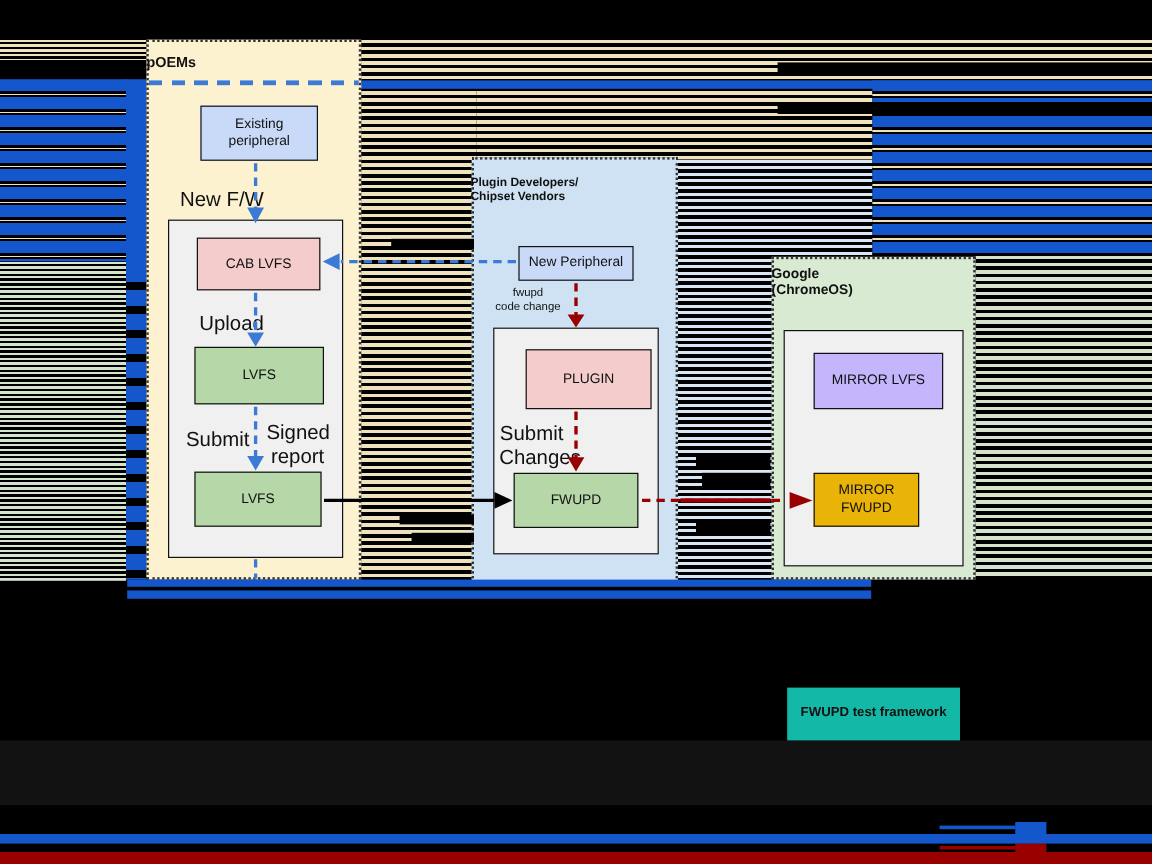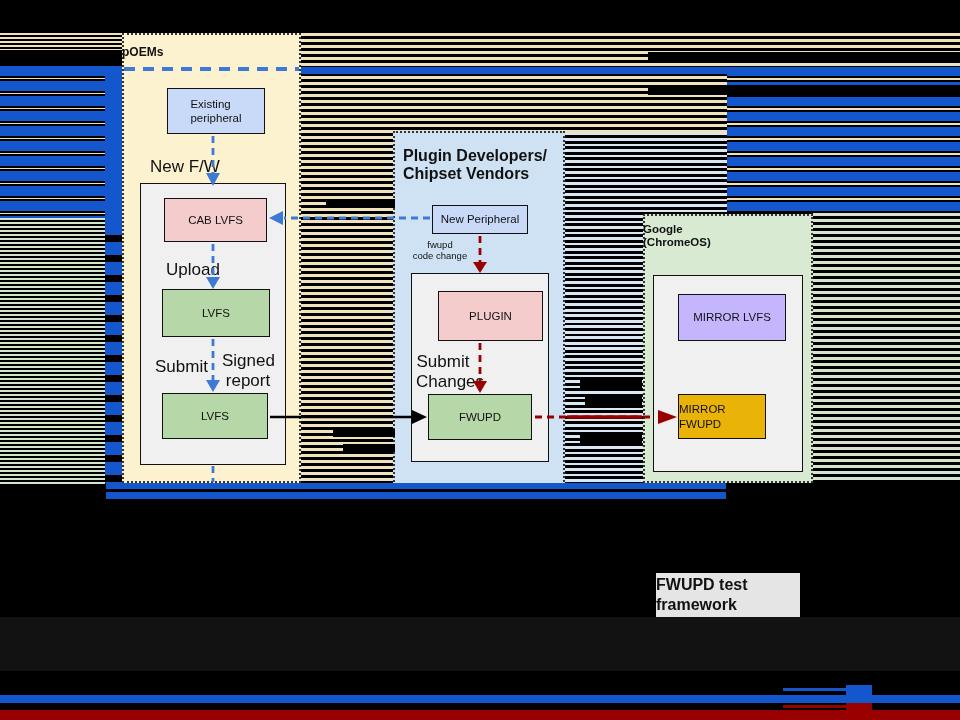--- a/index.html
+++ b/index.html
@@ -16,21 +16,21 @@
   .green-fine{background:repeating-linear-gradient(180deg,#d5e5cd 0 2px,#000 2px 4px);}
   .blue-dash-col{background:repeating-linear-gradient(180deg,#1456cc 0 13px,#000 13px 20px);}
   .solid-blue{background:#1456cc;}
   .solid-red{background:#990000;}
   .black-bar{background:#000;}
   
   .panel{border:2px dotted #333;box-sizing:border-box;}
   .panel-title{font-weight:bold;font-size:12px;text-align:left;white-space:pre-line;line-height:1.15;}
   .inner-box{background:#f0f0f0;border:1.5px solid #111;box-sizing:border-box;}
   .node{border:1.5px solid #111;box-sizing:border-box;display:flex;align-items:center;justify-content:center;
-        font-size:11.5px;text-align:left;white-space:pre-line;line-height:1.25;}
+        font-size:11.5px;text-align:center;white-space:pre-line;line-height:1.25;}
   .lbl{font-size:17px;line-height:1.2;white-space:pre-line;}
   .lbl-sm{font-size:9.5px;line-height:1.15;white-space:pre-line;text-align:center;}
   .dashed-divider{background:repeating-linear-gradient(90deg,#3d7ad6 0 11px,transparent 11px 19px);}
   svg.arrows{position:absolute;left:0;top:0;z-index:30;pointer-events:none;}
   .z1{z-index:1}.z2{z-index:2}.z3{z-index:3}.z4{z-index:4}.z5{z-index:20}
 </style>
 </head>
 <body>
 
 <div id="stage">
@@ -58,21 +58,21 @@
   <div class="abs z3 inner-box" style="left:140px;top:183px;width:146px;height:282px"></div>
   <div class="abs z4 node" style="left:164px;top:198px;width:103px;height:44px;background:#f4cccc">CAB LVFS</div>
   <div class="abs z4 lbl" style="left:166px;top:260px">Upload</div>
   <div class="abs z4 node" style="left:162px;top:289px;width:108px;height:48px;background:#b6d7a8">LVFS</div>
   <div class="abs z4 lbl" style="left:155px;top:357px">Submit</div>
   <div class="abs z4 lbl" style="left:222px;top:351px;width:52px;text-align:center">Signed
 report</div>
   <div class="abs z4 node" style="left:162px;top:393px;width:106px;height:46px;background:#b6d7a8">LVFS</div>
 
   <div class="abs z2 panel" style="left:393px;top:131px;width:172px;height:355px;background:#cfe2f3"></div>
-  <div class="abs z3 panel-title" style="left:403px;top:147px;width:172px;font-size:16px">Plugin Developers/
+  <div class="abs z3 panel-title" style="left:392px;top:147px;width:172px;font-size:10px">Plugin Developers/
 Chipset Vendors</div>
   <div class="abs z3 node" style="left:432px;top:205px;width:96px;height:29px;background:#c9daf8">New Peripheral</div>
   <div class="abs z3 lbl-sm" style="left:405px;top:240px;width:70px">fwupd
 code change</div>
   <div class="abs z3 inner-box" style="left:411px;top:273px;width:138px;height:189px"></div>
   <div class="abs z4 node" style="left:438px;top:291px;width:105px;height:50px;background:#f4cccc">PLUGIN</div>
   <div class="abs z4 lbl" style="left:416px;top:352px;width:54px;text-align:center">Submit
 Changes</div>
   <div class="abs z4 node" style="left:428px;top:394px;width:104px;height:46px;background:#b6d7a8">FWUPD</div>
 
@@ -88,21 +88,21 @@
   <div class="abs z5 black-bar" style="left:326px;top:199px;width:69px;height:9px"></div>
   <div class="abs z5 black-bar" style="left:333px;top:429px;width:62px;height:8px"></div>
   <div class="abs z5 black-bar" style="left:343px;top:444px;width:52px;height:8px"></div>
   <div class="abs z5 black-bar" style="left:580px;top:379px;width:62px;height:12px"></div>
   <div class="abs z5 black-bar" style="left:585px;top:394px;width:57px;height:12px"></div>
   <div class="abs z5 black-bar" style="left:580px;top:433px;width:62px;height:12px"></div>
 
   <div class="abs z5 solid-blue" style="left:106px;top:483px;width:620px;height:6px"></div>
   <div class="abs z5 solid-blue" style="left:106px;top:492px;width:620px;height:7px"></div>
   <div class="abs z1" style="left:0;top:617px;width:960px;height:54px;background:#121212"></div>
-  <div class="abs z4 node" style="left:656px;top:573px;width:144px;height:44px;background:#e5e5e5;border:none;font-weight:bold;font-size:16px">FWUPD test framework</div>
+  <div class="abs z4 node" style="left:656px;top:573px;width:144px;height:44px;background:#14b8a6;border:none;font-weight:bold;font-size:11px">FWUPD test framework</div>
   <div class="abs z5 solid-blue" style="left:783px;top:688px;width:63px;height:3px"></div>
   <div class="abs z5 solid-blue" style="left:846px;top:685px;width:26px;height:18px"></div>
   <div class="abs z5 solid-blue" style="left:0;top:695px;width:960px;height:8px"></div>
   <div class="abs z5 solid-red" style="left:783px;top:705px;width:63px;height:3px"></div>
   <div class="abs z5 solid-red" style="left:846px;top:703px;width:26px;height:13px"></div>
   <div class="abs z5 solid-red" style="left:0;top:710px;width:960px;height:10px"></div>
 
   <svg class="arrows" width="960" height="720" viewBox="0 0 960 720">
 
     <path d="M213 136 L213 174" stroke="#3d7ad6" stroke-width="2.8" stroke-dasharray="7 5" fill="none"></path>

